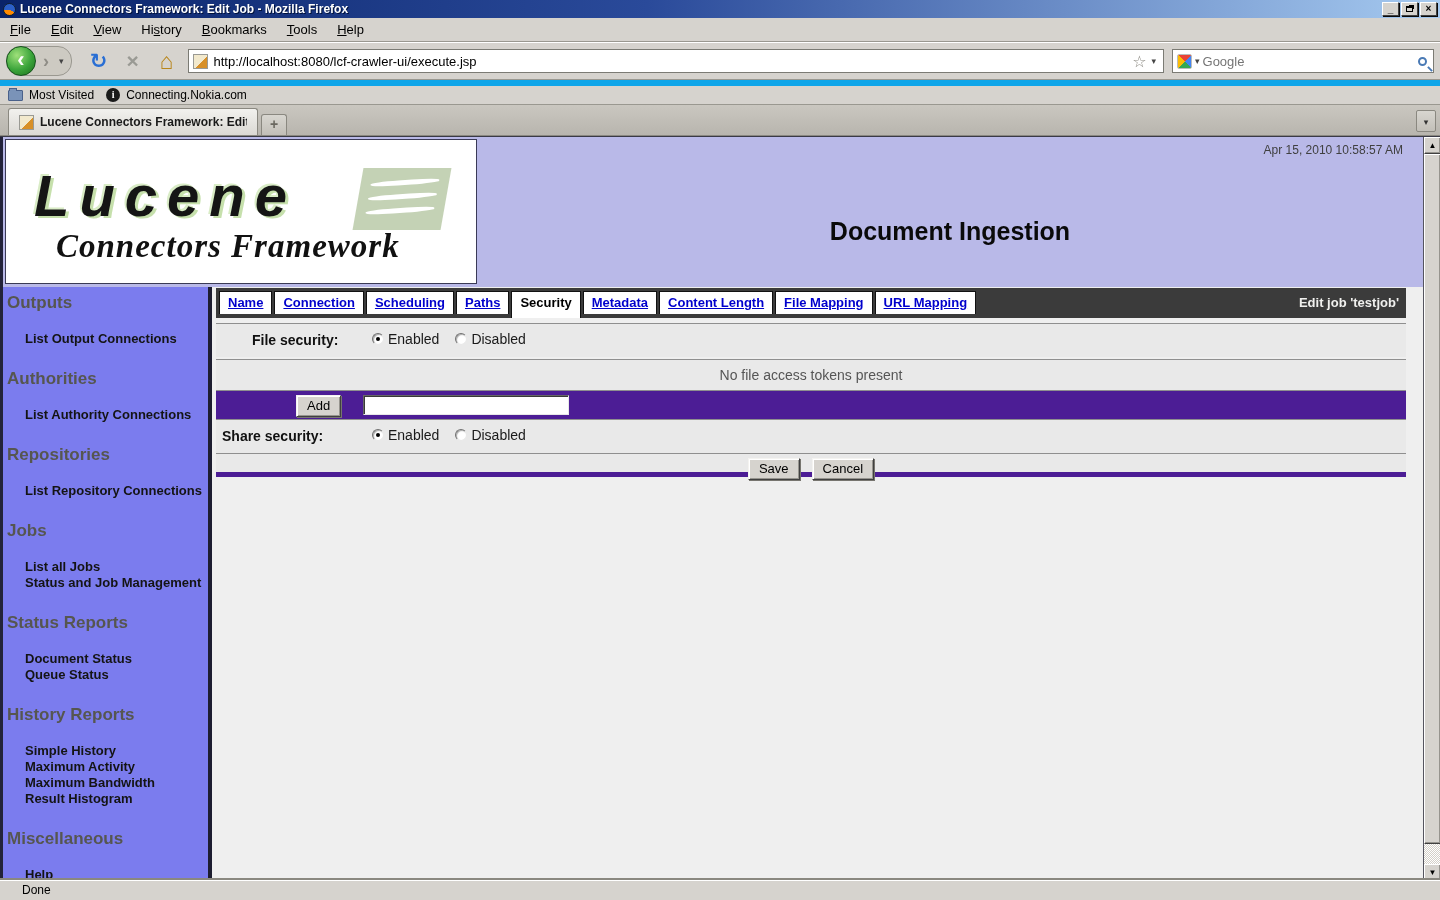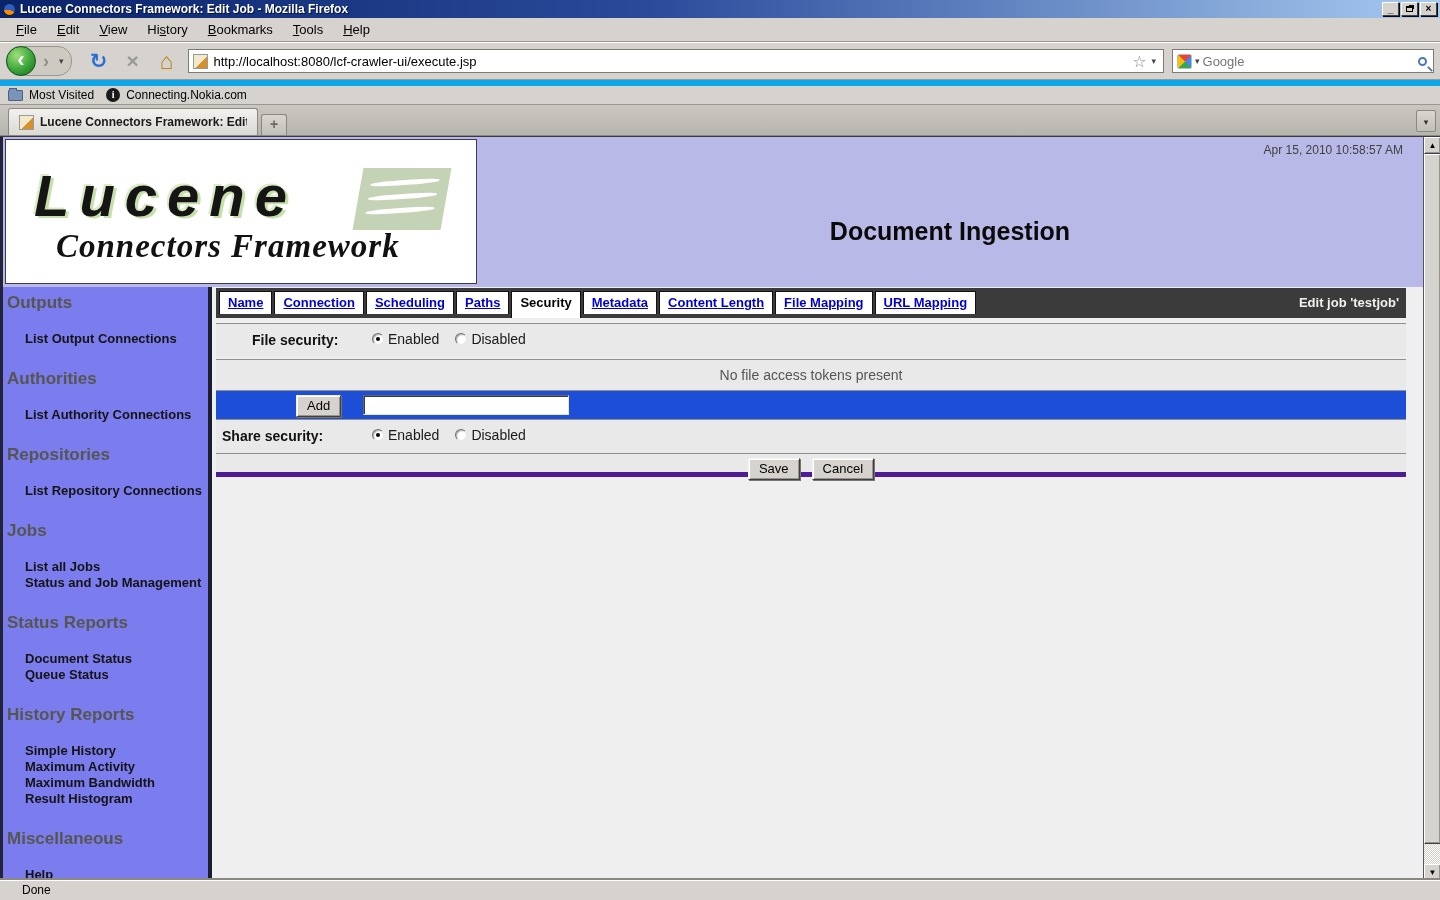--- a/index.html
+++ b/index.html
@@ -15,21 +15,21 @@
     border:1px solid #123; margin-right:4px; flex:none; }
   .win-title { font-size:12px; font-weight:bold; white-space:nowrap; overflow:hidden; flex:1;
     text-shadow:1px 1px 0 #00113a; }
   .win-btn { width:17px; height:14px; margin-left:2px; background:#d6d3ce; color:#000;
     border:1px solid; border-color:#fff #404040 #404040 #fff; box-shadow:1px 1px 0 #0a0a0a;
     font-size:10px; font-weight:bold; line-height:11px; text-align:center; flex:none; }
   .restore-glyph { display:block; width:7px; height:6px; margin:3px auto 0;
     border:1px solid #000; border-top-width:2px; background:#d6d3ce; box-shadow:2px -2px 0 -1px #000; }
 
   .menubar { position:absolute; left:0; top:18px; width:1440px; height:24px;
-    background:#d6d3ce; border-bottom:1px solid #9a9890; display:flex; align-items:center; padding-left:6px; }
+    background:#d6d3ce; border-bottom:1px solid #9a9890; display:flex; align-items:center; }
   .menu-item { font-size:13px; color:#000; padding:3px 10px; }
   .menu-item u { text-decoration:underline; }
 
   .navbar { position:absolute; left:0; top:42px; width:1440px; height:38px;
     background:#d6d3ce; border-top:1px solid #fff; border-bottom:1px solid #9a9890;
     display:flex; align-items:center; padding:0 6px; }
   .navgroup { display:flex; align-items:center; background:#cdcac2; border:1px solid #9a9890;
     border-radius:14px; height:30px; padding:0 4px 0 0; margin-right:10px; }
   .back-btn { width:30px; height:30px; border-radius:50%; margin:-1px 0 0 -1px;
     background:radial-gradient(circle at 35% 30%,#9fe07a,#3aa43a 55%,#1b6e1b);
@@ -119,21 +119,21 @@
   .jobtabs { position:relative; height:30px; margin-top:1px; background:#3b3b3b;
     display:flex; align-items:flex-start; padding:3px 8px 0 3px; }
   .jtab { background:#fff; border:1px solid #111; border-bottom:none; padding:3px 8px 4px;
     margin-right:2px; font-size:13px; font-weight:bold; color:#0000cc; text-decoration:underline; height:23px; }
   .jtab.active { color:#000; text-decoration:none; height:27px; z-index:2; }
   .jobtabs-context { position:absolute; right:7px; top:7px; color:#f0f0ee; font-size:13px; font-weight:bold; }
 
   .formarea { margin-top:5px; }
   .frow { position:relative; background:#e9e9e9; border-top:1px solid #8f8f8f; }
   .row-security { height:34px; } .row-security.first { margin-bottom:2px; }
-  .row-tokens { height:31px; } .row-add { height:29px; background:#1d4ed8; }
+  .row-tokens { height:31px; } .row-add { height:29px; background:#4c1d95; }
   .row-buttons { height:24px; border-bottom:5px solid #4c1d95; }
   .flabel { position:absolute; top:8px; font-size:14px; font-weight:bold; color:#111; }
   .file-label { left:36px; } .share-label { left:6px; }
   .radio-group { position:absolute; left:156px; top:7px; display:flex; align-items:center; }
   .radio-opt { display:flex; align-items:center; margin-right:16px; }
   .radio { width:12px; height:12px; border-radius:50%; background:#fff; margin-right:4px;
     border:1px solid; border-color:#707070 #e8e8e8 #e8e8e8 #707070; position:relative;
     box-shadow:inset 1px 1px 1px #aaa; }
   .radio.checked::after { content:""; position:absolute; left:3px; top:3px; width:4px; height:4px;
     border-radius:50%; background:#000; }

